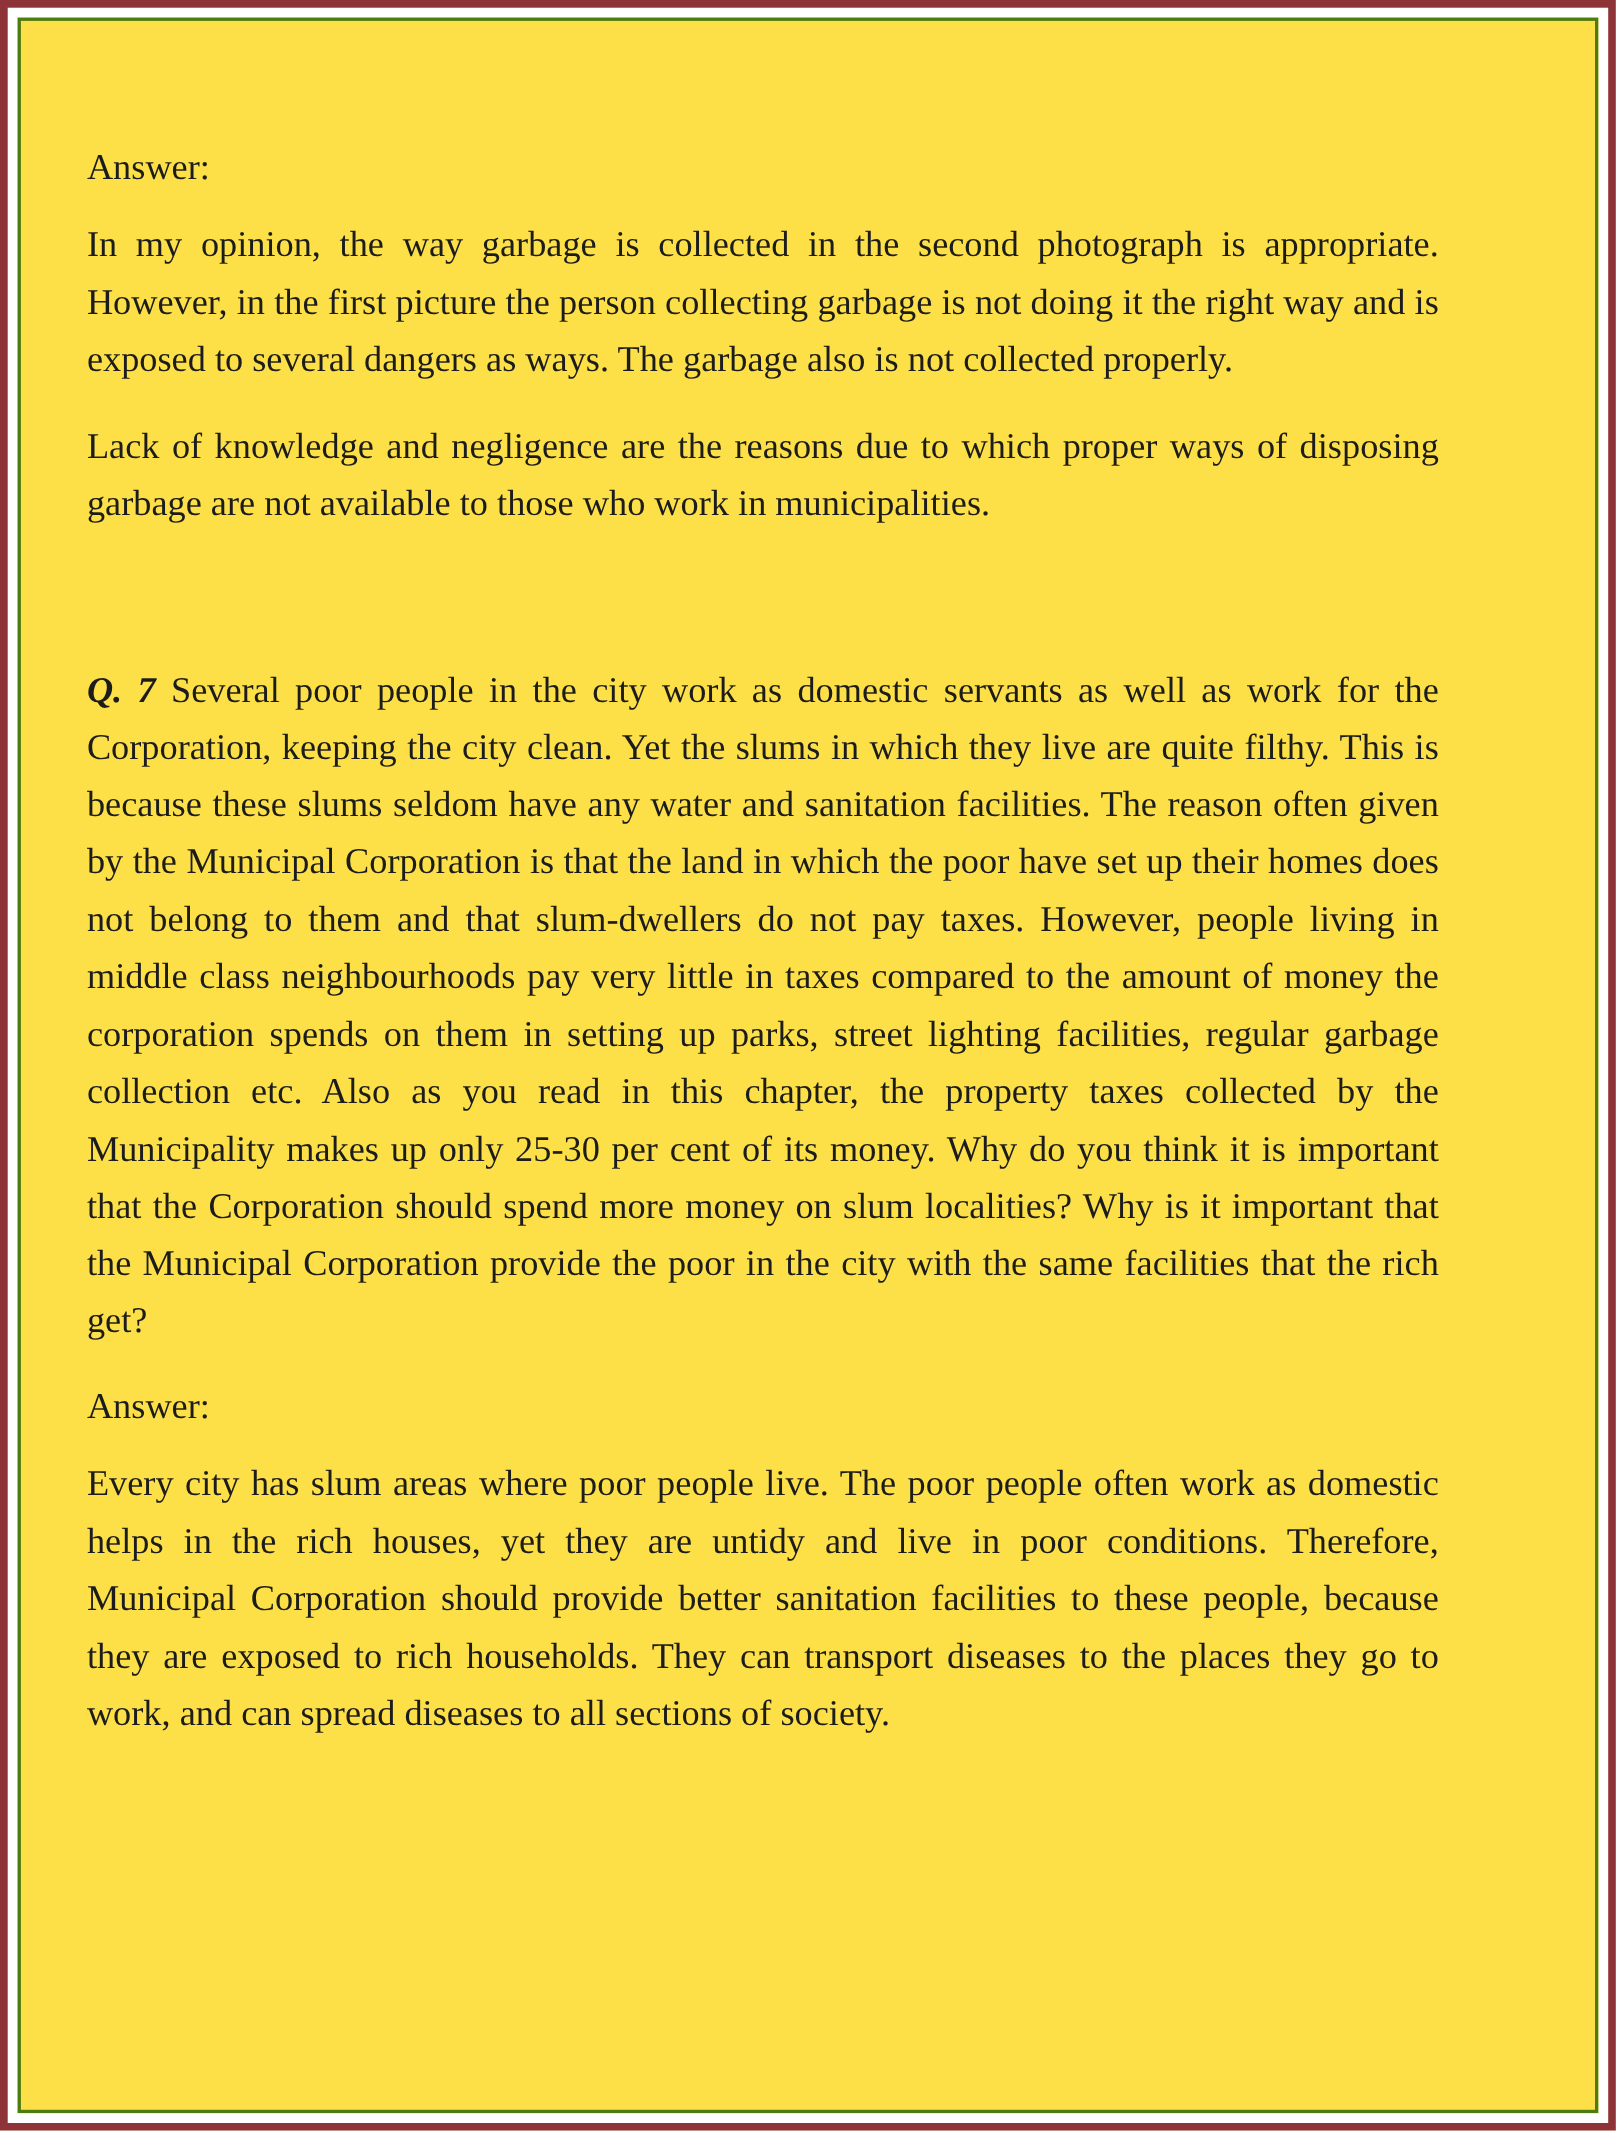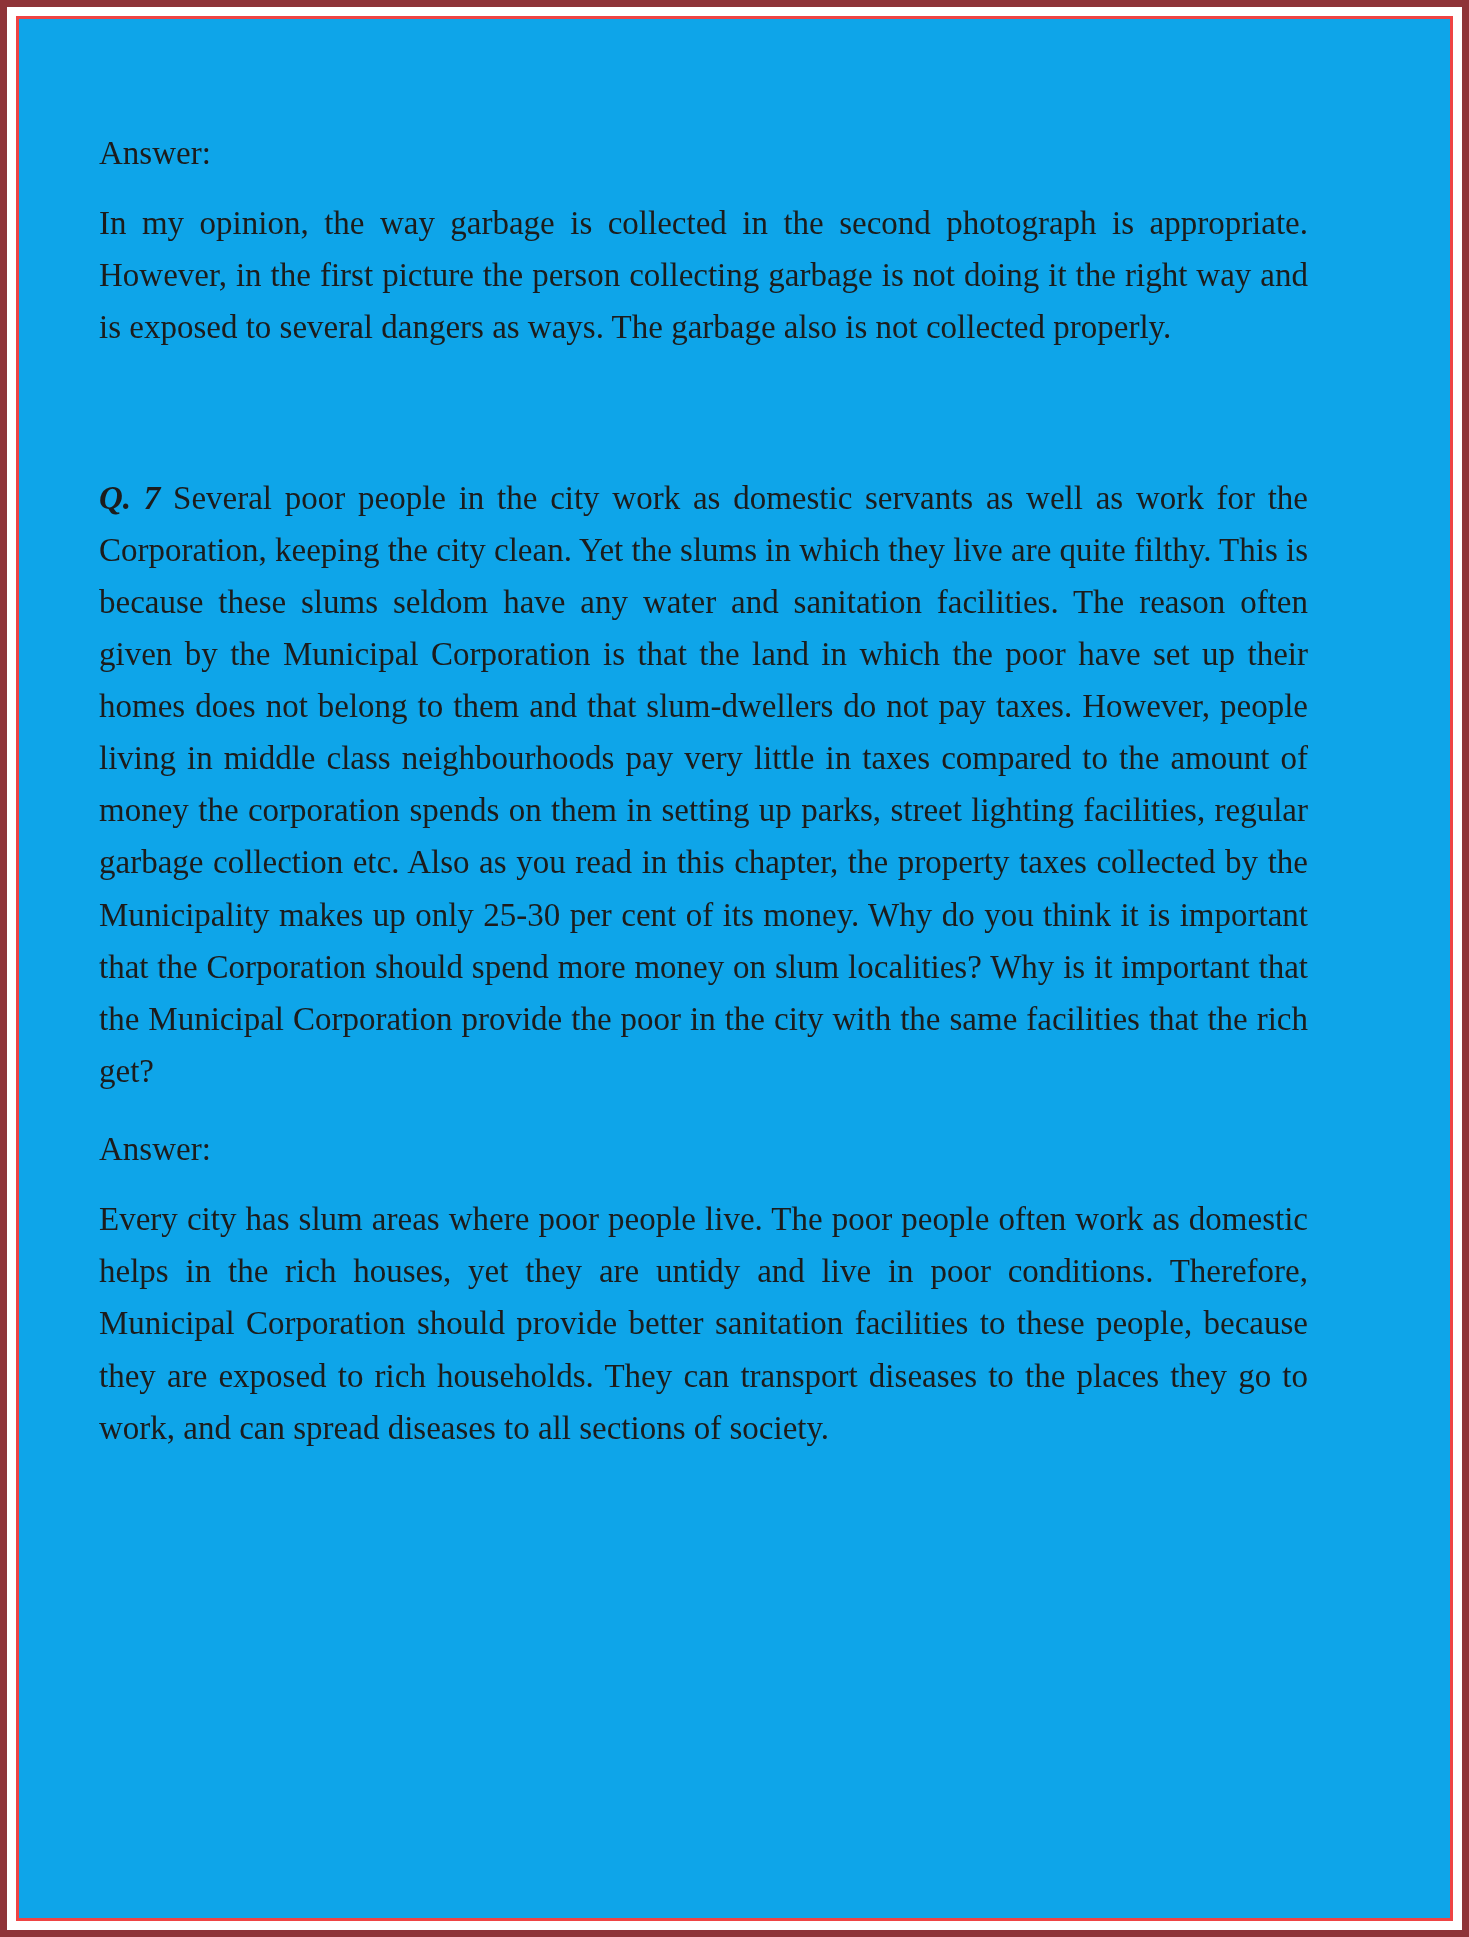--- a/index.html
+++ b/index.html
@@ -12,23 +12,23 @@
     height: 1937px;
     box-sizing: border-box;
     border: 7px solid #8e3438;
     padding: 9px;
     background: #ffffff;
   }
   .page-inner {
     width: 100%;
     height: 100%;
     box-sizing: border-box;
-    border: 3px solid #ef4444;
-    background: #0ea5e9;
-    padding: 108px 142px 60px 80px;
+    border: 3px solid #4d7c0f;
+    background: #fde047;
+    padding: 108px 142px 60px 60px;
     overflow: hidden;
   }
   .doc {
     font-family: "Liberation Serif", "DejaVu Serif", serif;
     color: #1c1c1c;
     font-size: 33px;
     line-height: 1.58;
   }
   .doc p {
     margin: 0 0 26px 0;
@@ -50,20 +50,21 @@
 <body>
 
 <div class="page-outer">
   <div class="page-inner">
     <div class="doc">
 
       <p class="label">Answer:</p>
 
       <p>In my opinion, the way garbage is collected in the second photograph is appropriate. However, in the first picture the person collecting garbage is not doing it the right way and is exposed to several dangers as ways. The garbage also is not collected properly.</p>
 
+      <p>Lack of knowledge and negligence are the reasons due to which proper ways of disposing garbage are not available to those who work in municipalities.</p>
 
       <p class="question-para"><span class="q-label">Q. 7</span><span> Several poor people in the city work as domestic servants as well as work for the Corporation, keeping the city clean. Yet the slums in which they live are quite filthy. This is because these slums seldom have any water and sanitation facilities. The reason often given by the Municipal Corporation is that the land in which the poor have set up their homes does not belong to them and that slum-dwellers do not pay taxes. However, people living in middle class neighbourhoods pay very little in taxes compared to the amount of money the corporation spends on them in setting up parks, street lighting facilities, regular garbage collection etc. Also as you read in this chapter, the property taxes collected by the Municipality makes up only 25-30 per cent of its money. Why do you think it is important that the Corporation should spend more money on slum localities? Why is it important that the Municipal Corporation provide the poor in the city with the same facilities that the rich get?</span></p>
 
       <p class="label">Answer:</p>
 
       <p>Every city has slum areas where poor people live. The poor people often work as domestic helps in the rich houses, yet they are untidy and live in poor conditions. Therefore, Municipal Corporation should provide better sanitation facilities to these people, because they are exposed to rich households. They can transport diseases to the places they go to work, and can spread diseases to all sections of society.</p>
 
     </div>
   </div>
 </div>

